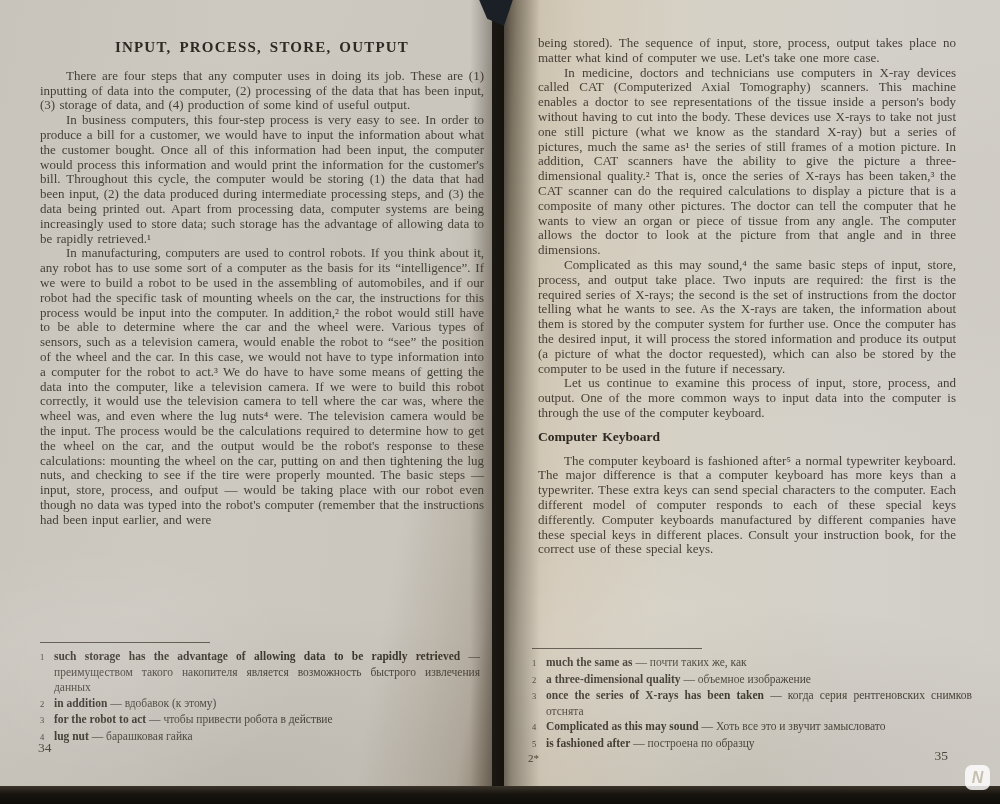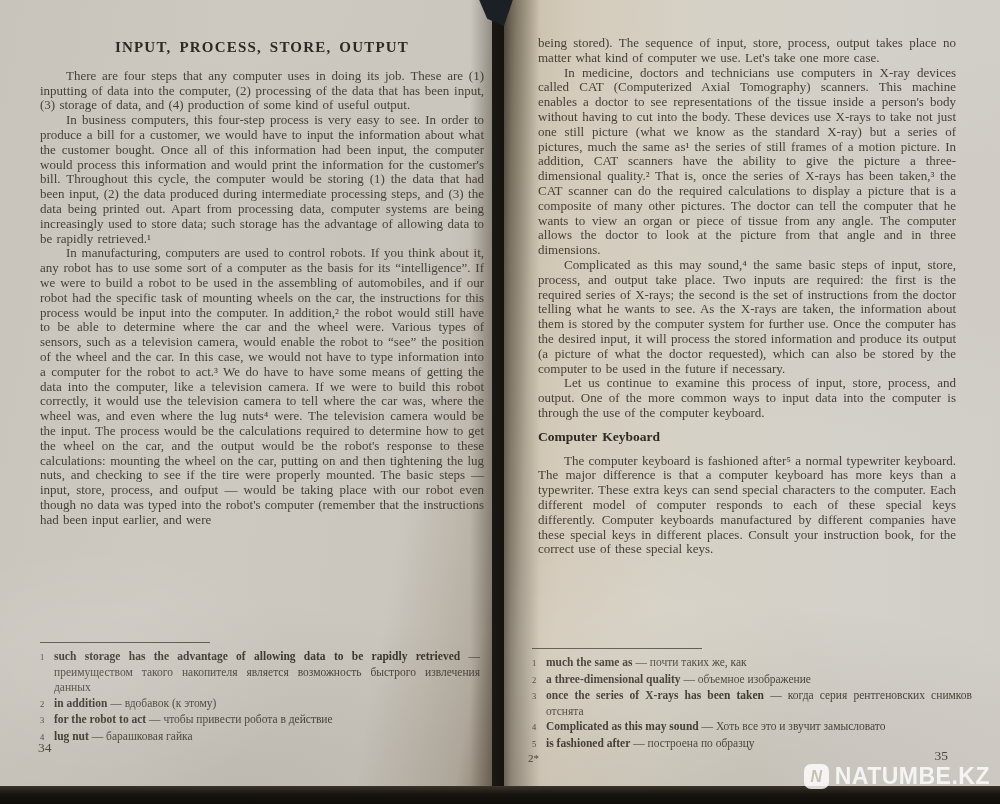--- a/index.html
+++ b/index.html
@@ -168,16 +168,15 @@
     <div class="sig-mark">2*</div>
     <div class="page-number pn-right">35</div>
   </div>
 
   <div class="gutter-shadow"></div>
   <div class="spine-notch"></div>
   <div class="bottom-edge"></div>
 
   <div class="watermark">
     <span class="wm-logo">N</span>
-    <span class="wm-text">NATUMBE.KZ</span>
   </div>
 
 </div>
 
 </body></html>

